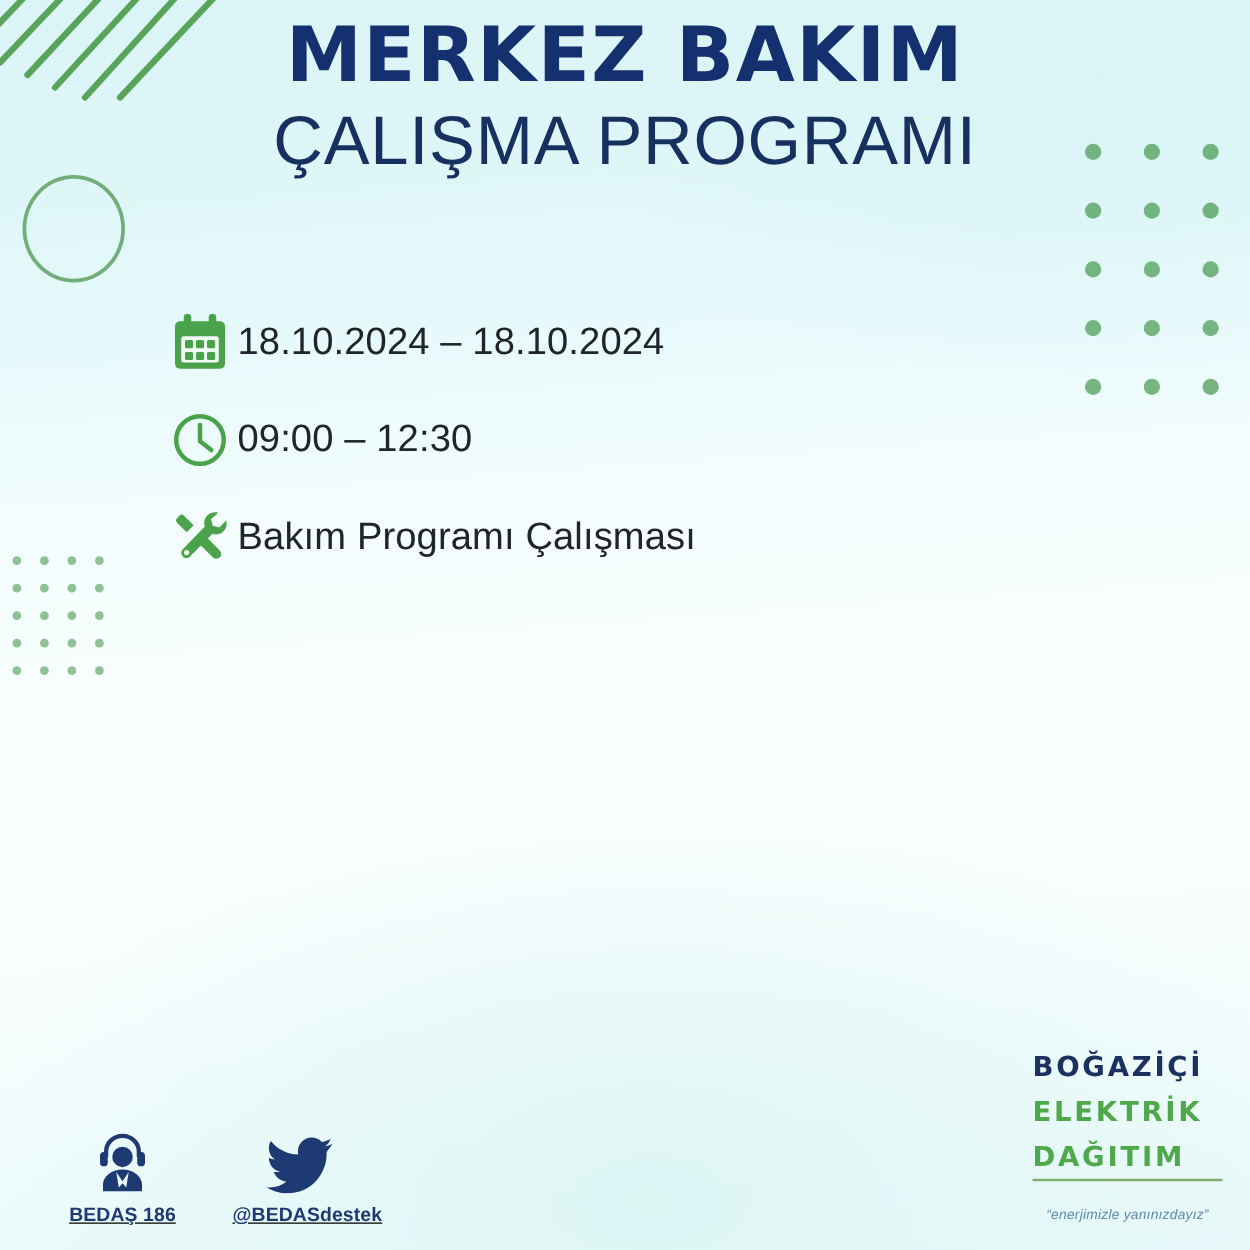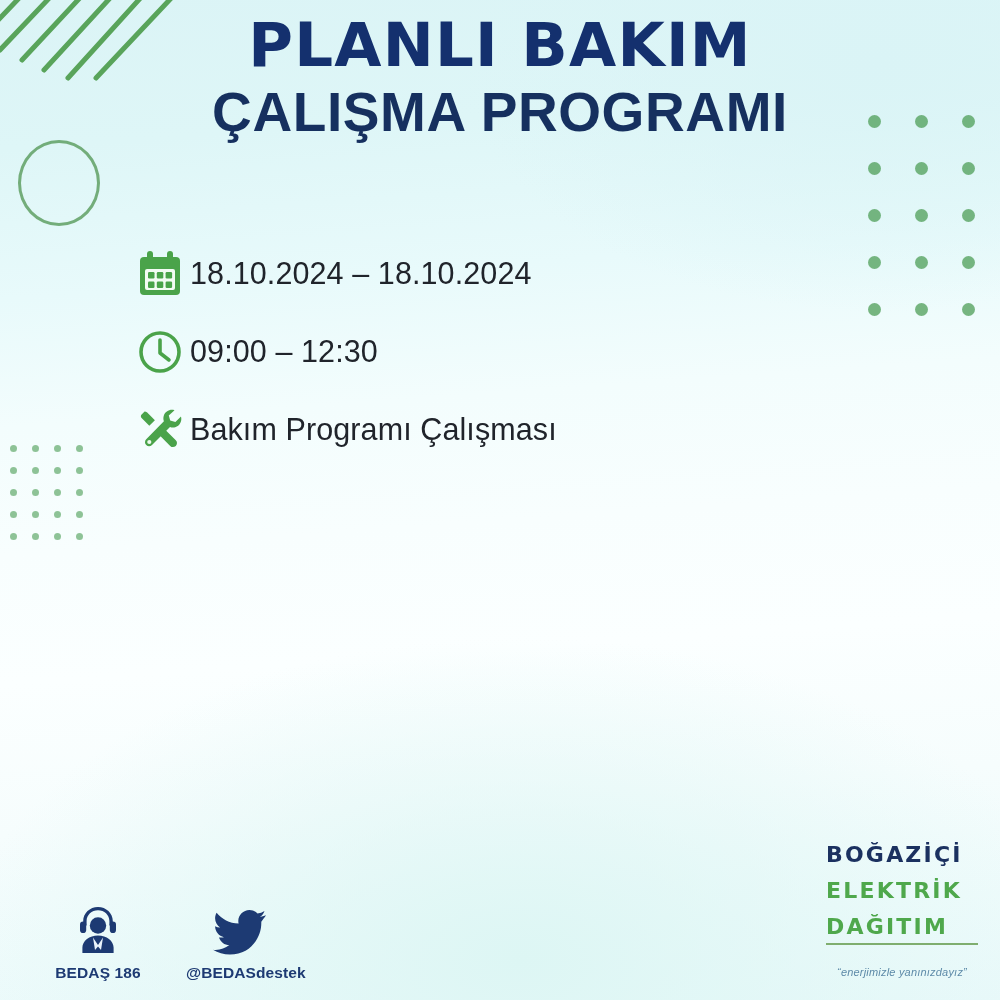--- a/index.html
+++ b/index.html
@@ -81,21 +81,21 @@
     line-height: 1.02;
     font-weight: 800;
     letter-spacing: 1.2px;
     color: #14306e;
     font-family: "DejaVu Sans", "Liberation Sans", sans-serif;
   }
   .title-sub {
     margin: 8px 0 0 0;
     font-size: 55px;
     line-height: 1.02;
-    font-weight: 700;
+    font-weight: 400;
     letter-spacing: 0.6px;
     color: #16305f;
     font-family: "Liberation Sans", sans-serif;
   }
 
   
   .info {
     position: absolute;
     left: 138px;
     top: 248px;
@@ -135,20 +135,21 @@
     position: absolute;
     left: 44px;
     bottom: 18px;
     display: flex;
     align-items: flex-end;
     gap: 34px;
   }
   .contact {
     width: 108px;
     text-align: center;
+    text-decoration: underline;
   }
   .contact-icon {
     height: 54px;
     display: flex;
     align-items: flex-end;
     justify-content: center;
     margin-bottom: 9px;
   }
   .contact-label {
     font-size: 15.5px;
@@ -242,21 +243,21 @@
       <span class="dot" style="left: 22px; top: 66px;"></span>
       <span class="dot" style="left: 44px; top: 66px;"></span>
       <span class="dot" style="left: 66px; top: 66px;"></span>
       <span class="dot" style="left: 0px; top: 88px;"></span>
       <span class="dot" style="left: 22px; top: 88px;"></span>
       <span class="dot" style="left: 44px; top: 88px;"></span>
       <span class="dot" style="left: 66px; top: 88px;"></span>
     </div>
 
   <div class="header">
-    <h1 class="title-main">PLANLI BAKIM</h1>
+    <h1 class="title-main">MERKEZ BAKIM</h1>
     <h2 class="title-sub">ÇALIŞMA PROGRAMI</h2>
   </div>
 
   <div class="info">
 
     <div class="info-row row-date">
       <div class="info-icon">
         <svg width="44" height="46" viewBox="0 0 44 46" xmlns="http://www.w3.org/2000/svg" aria-hidden="true">
           <rect x="9" y="0" width="6" height="13" rx="3" fill="#4aa34a"></rect>
           <rect x="29" y="0" width="6" height="13" rx="3" fill="#4aa34a"></rect>

